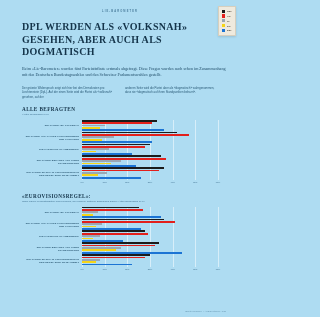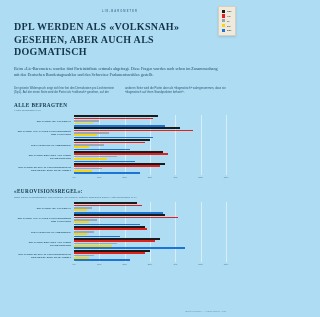--- a/index.html
+++ b/index.html
@@ -2,21 +2,21 @@
 <html><head>
 <meta charset="utf-8">
 <style>
   html,body{margin:0;padding:0;}
   body{
     width:240px;height:317px;overflow:hidden;
     background:#aedcf2;
     font-family:"Liberation Sans", sans-serif;
     color:#16384f;
   }
-  .page{position:relative;width:240px;height:317px;box-sizing:border-box;padding:0 14px;}
+  .page{position:relative;width:240px;height:317px;box-sizing:border-box;padding:0 22px;}
 
   .kicker{
     text-align:center;font-size:2.6px;letter-spacing:1.1px;
     color:#4a7d9c;padding-top:10px;font-weight:700;
     text-transform:uppercase;
   }
   .headline{
     font-family:"Liberation Serif", serif;
     font-weight:700;font-size:10px;line-height:12.5px;
     letter-spacing:.3px;color:#14344a;margin-top:8px;

